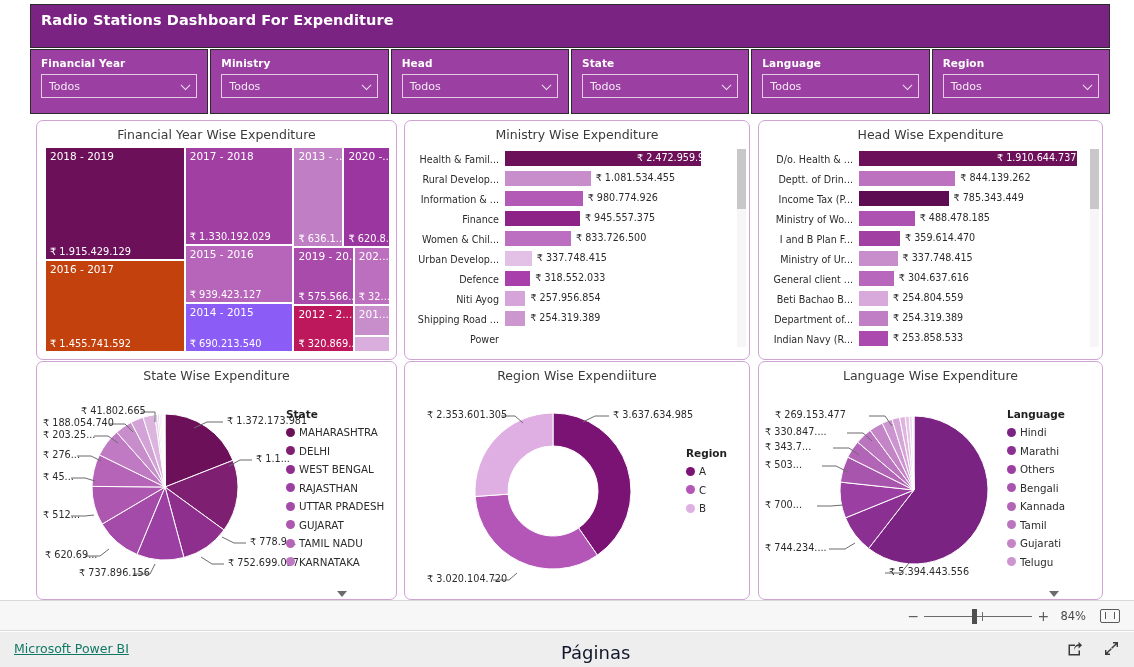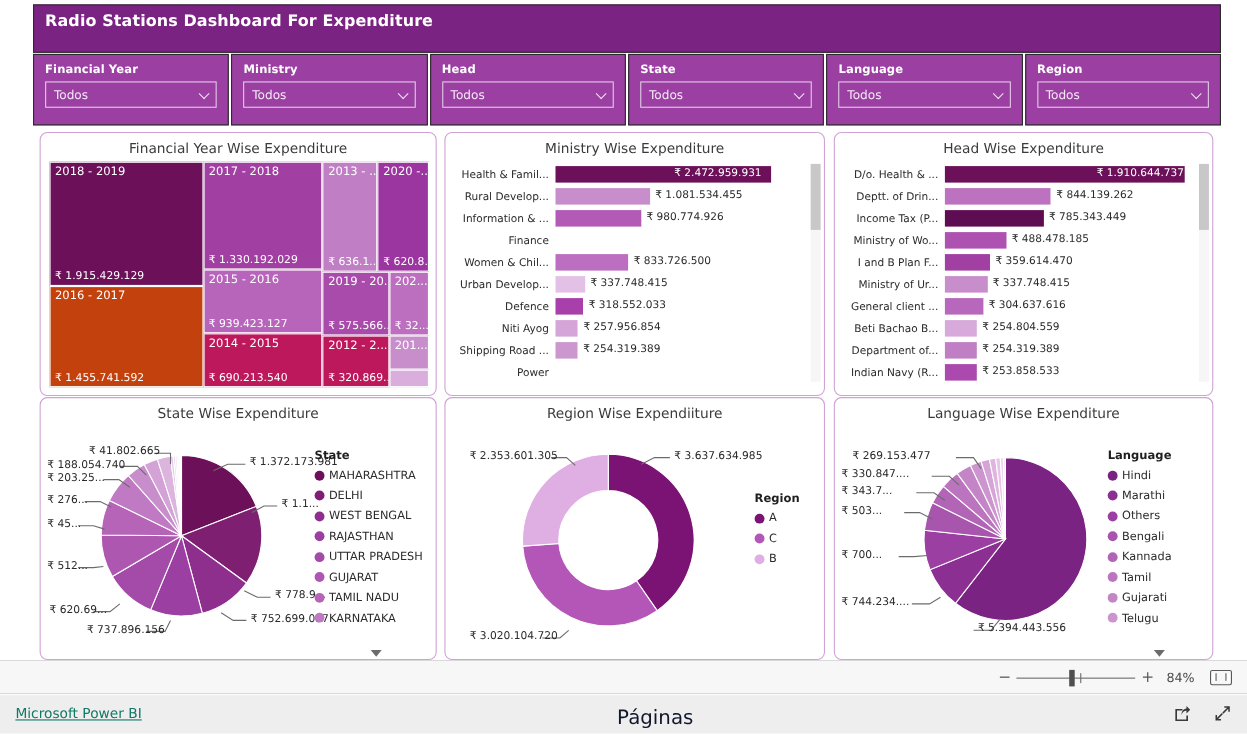--- a/index.html
+++ b/index.html
@@ -272,21 +272,21 @@
             <div class="tm-val">₹ 1.455.741.592</div>
           </div>
           <div class="tm-tile" style="left: 40.5%; top: 0%; width: 31.5%; height: 48%; background: rgb(161, 63, 163);">
             <div class="tm-name">2017 - 2018</div>
             <div class="tm-val">₹ 1.330.192.029</div>
           </div>
           <div class="tm-tile" style="left: 40.5%; top: 48%; width: 31.5%; height: 28%; background: rgb(183, 101, 186);">
             <div class="tm-name">2015 - 2016</div>
             <div class="tm-val">₹ 939.423.127</div>
           </div>
-          <div class="tm-tile" style="left: 40.5%; top: 76%; width: 31.5%; height: 24%; background: #be185d;">
+          <div class="tm-tile" style="left: 40.5%; top: 76%; width: 31.5%; height: 24%; background: #8b5cf6;">
             <div class="tm-name">2014 - 2015</div>
             <div class="tm-val">₹ 690.213.540</div>
           </div>
           <div class="tm-tile" style="left: 72%; top: 0%; width: 14.5%; height: 49%; background: rgb(192, 126, 196);">
             <div class="tm-name">2013 - ...</div>
             <div class="tm-val">₹ 636.1...</div>
           </div>
           <div class="tm-tile" style="left: 86.5%; top: 0%; width: 13.5%; height: 49%; background: rgb(155, 53, 160);">
             <div class="tm-name">2020 -...</div>
             <div class="tm-val">₹ 620.8...</div>
@@ -311,39 +311,43 @@
         </div>
     </div>
 
     <div class="card" id="card-min">
       <div class="card-title">Ministry Wise Expenditure</div>
       <div class="bars" id="bars-min">
           <div class="bar-row">
             <div class="bar-cat">Health &amp; Famil...</div>
             <div class="bar-track">
               <div class="bar-fill" style="width: 196px; background: rgb(107, 16, 89);"></div>
-              <div class="bar-val inside" style="left: 108px;">₹ 2.472.959.931</div>
+              <div class="bar-val inside" style="left: 132px;">₹ 2.472.959.931</div>
             </div>
           </div>
           <div class="bar-row">
             <div class="bar-cat">Rural Develop...</div>
             <div class="bar-track">
               <div class="bar-fill" style="width: 85.7194px; background: rgb(200, 141, 203);"></div>
               <div class="bar-val" style="left: 90.7194px;">₹ 1.081.534.455</div>
             </div>
           </div>
           <div class="bar-row">
             <div class="bar-cat">Information &amp; ...</div>
             <div class="bar-track">
               <div class="bar-fill" style="width: 77.7335px; background: rgb(179, 90, 183);"></div>
               <div class="bar-val" style="left: 82.7335px;">₹ 980.774.926</div>
             </div>
           </div>
           <div class="bar-row">
             <div class="bar-cat">Finance</div>
+            <div class="bar-track">
+              <div class="bar-fill" style="width: 74.9423px; background: rgb(142, 35, 135);"></div>
+              <div class="bar-val" style="left: 79.9423px;">₹ 945.557.375</div>
+            </div>
           </div>
           <div class="bar-row">
             <div class="bar-cat">Women &amp; Chil...</div>
             <div class="bar-track">
               <div class="bar-fill" style="width: 66.0789px; background: rgb(188, 111, 192);"></div>
               <div class="bar-val" style="left: 71.0789px;">₹ 833.726.500</div>
             </div>
           </div>
           <div class="bar-row">
             <div class="bar-cat">Urban Develop...</div>

